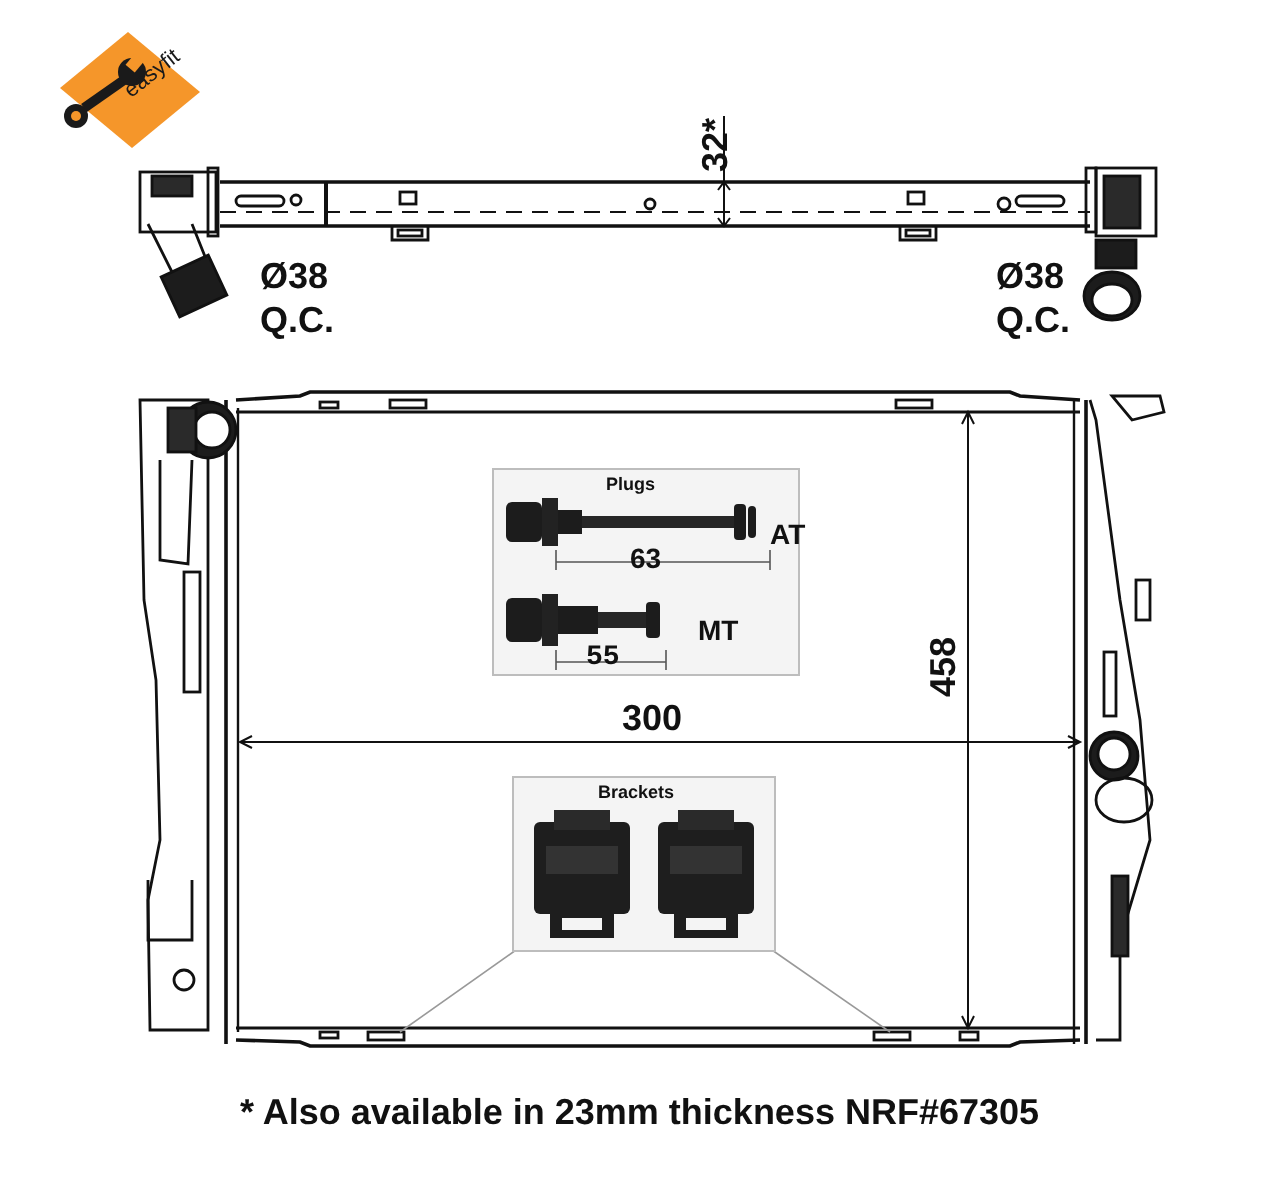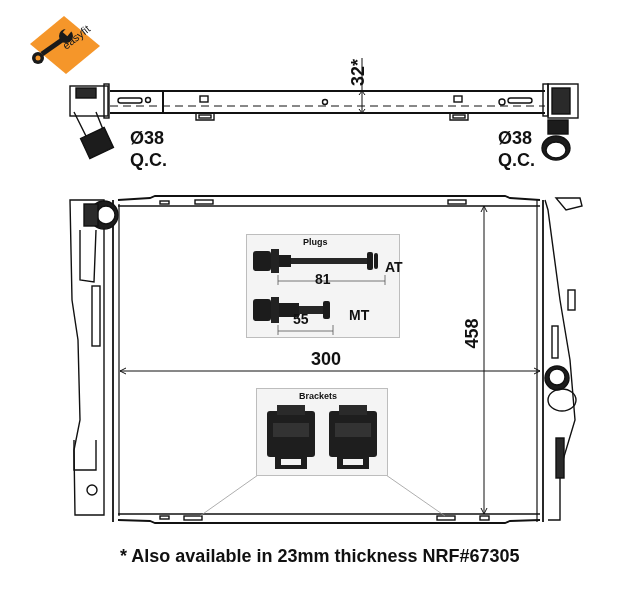--- a/index.html
+++ b/index.html
@@ -151,23 +151,23 @@
     <rect x="6" y="64" width="18" height="22" rx="3" fill="#1c1c1c"></rect>
     <rect x="24" y="62" width="8" height="26" fill="#222"></rect>
     <rect x="32" y="68" width="20" height="14" fill="#1c1c1c"></rect>
     <rect x="52" y="71" width="24" height="8" fill="#262626"></rect>
     <rect x="76" y="66" width="7" height="18" rx="2" fill="#1c1c1c"></rect>
     <line x1="31" y1="96" x2="86" y2="96" stroke="#555" stroke-width="0.8"></line>
     <line x1="31" y1="90" x2="31" y2="100" stroke="#555" stroke-width="0.8"></line>
     <line x1="86" y1="90" x2="86" y2="100" stroke="#555" stroke-width="0.8"></line>
   </svg>
   <div class="inset-small" style="left:138px;top:24px;">AT</div>
-  <div class="inset-small" style="left:68px;top:36px;">81</div>
+  <div class="inset-small" style="left:68px;top:36px;">63</div>
   <div class="inset-small" style="left:102px;top:72px;">MT</div>
-  <div class="inset-small" style="left:46px;top:76px;">55</div>
+  <div class="inset-small" style="left:46px;top:86px;font-family:Liberation Mono, monospace;">55</div>
 </div>
 
 <div class="inset" style="left:256px;top:388px;width:130px;height:86px;text-decoration:underline;">
   <div class="inset-title" style="left:42px;top:2px;">Brackets</div>
   <svg width="130" height="86">
     <g>
       <rect x="10" y="22" width="48" height="46" rx="3" fill="#1e1e1e"></rect>
       <rect x="20" y="16" width="28" height="10" fill="#2a2a2a"></rect>
       <rect x="18" y="66" width="32" height="14" fill="#1e1e1e"></rect>
       <rect x="24" y="70" width="20" height="6" fill="#f4f4f4"></rect>

